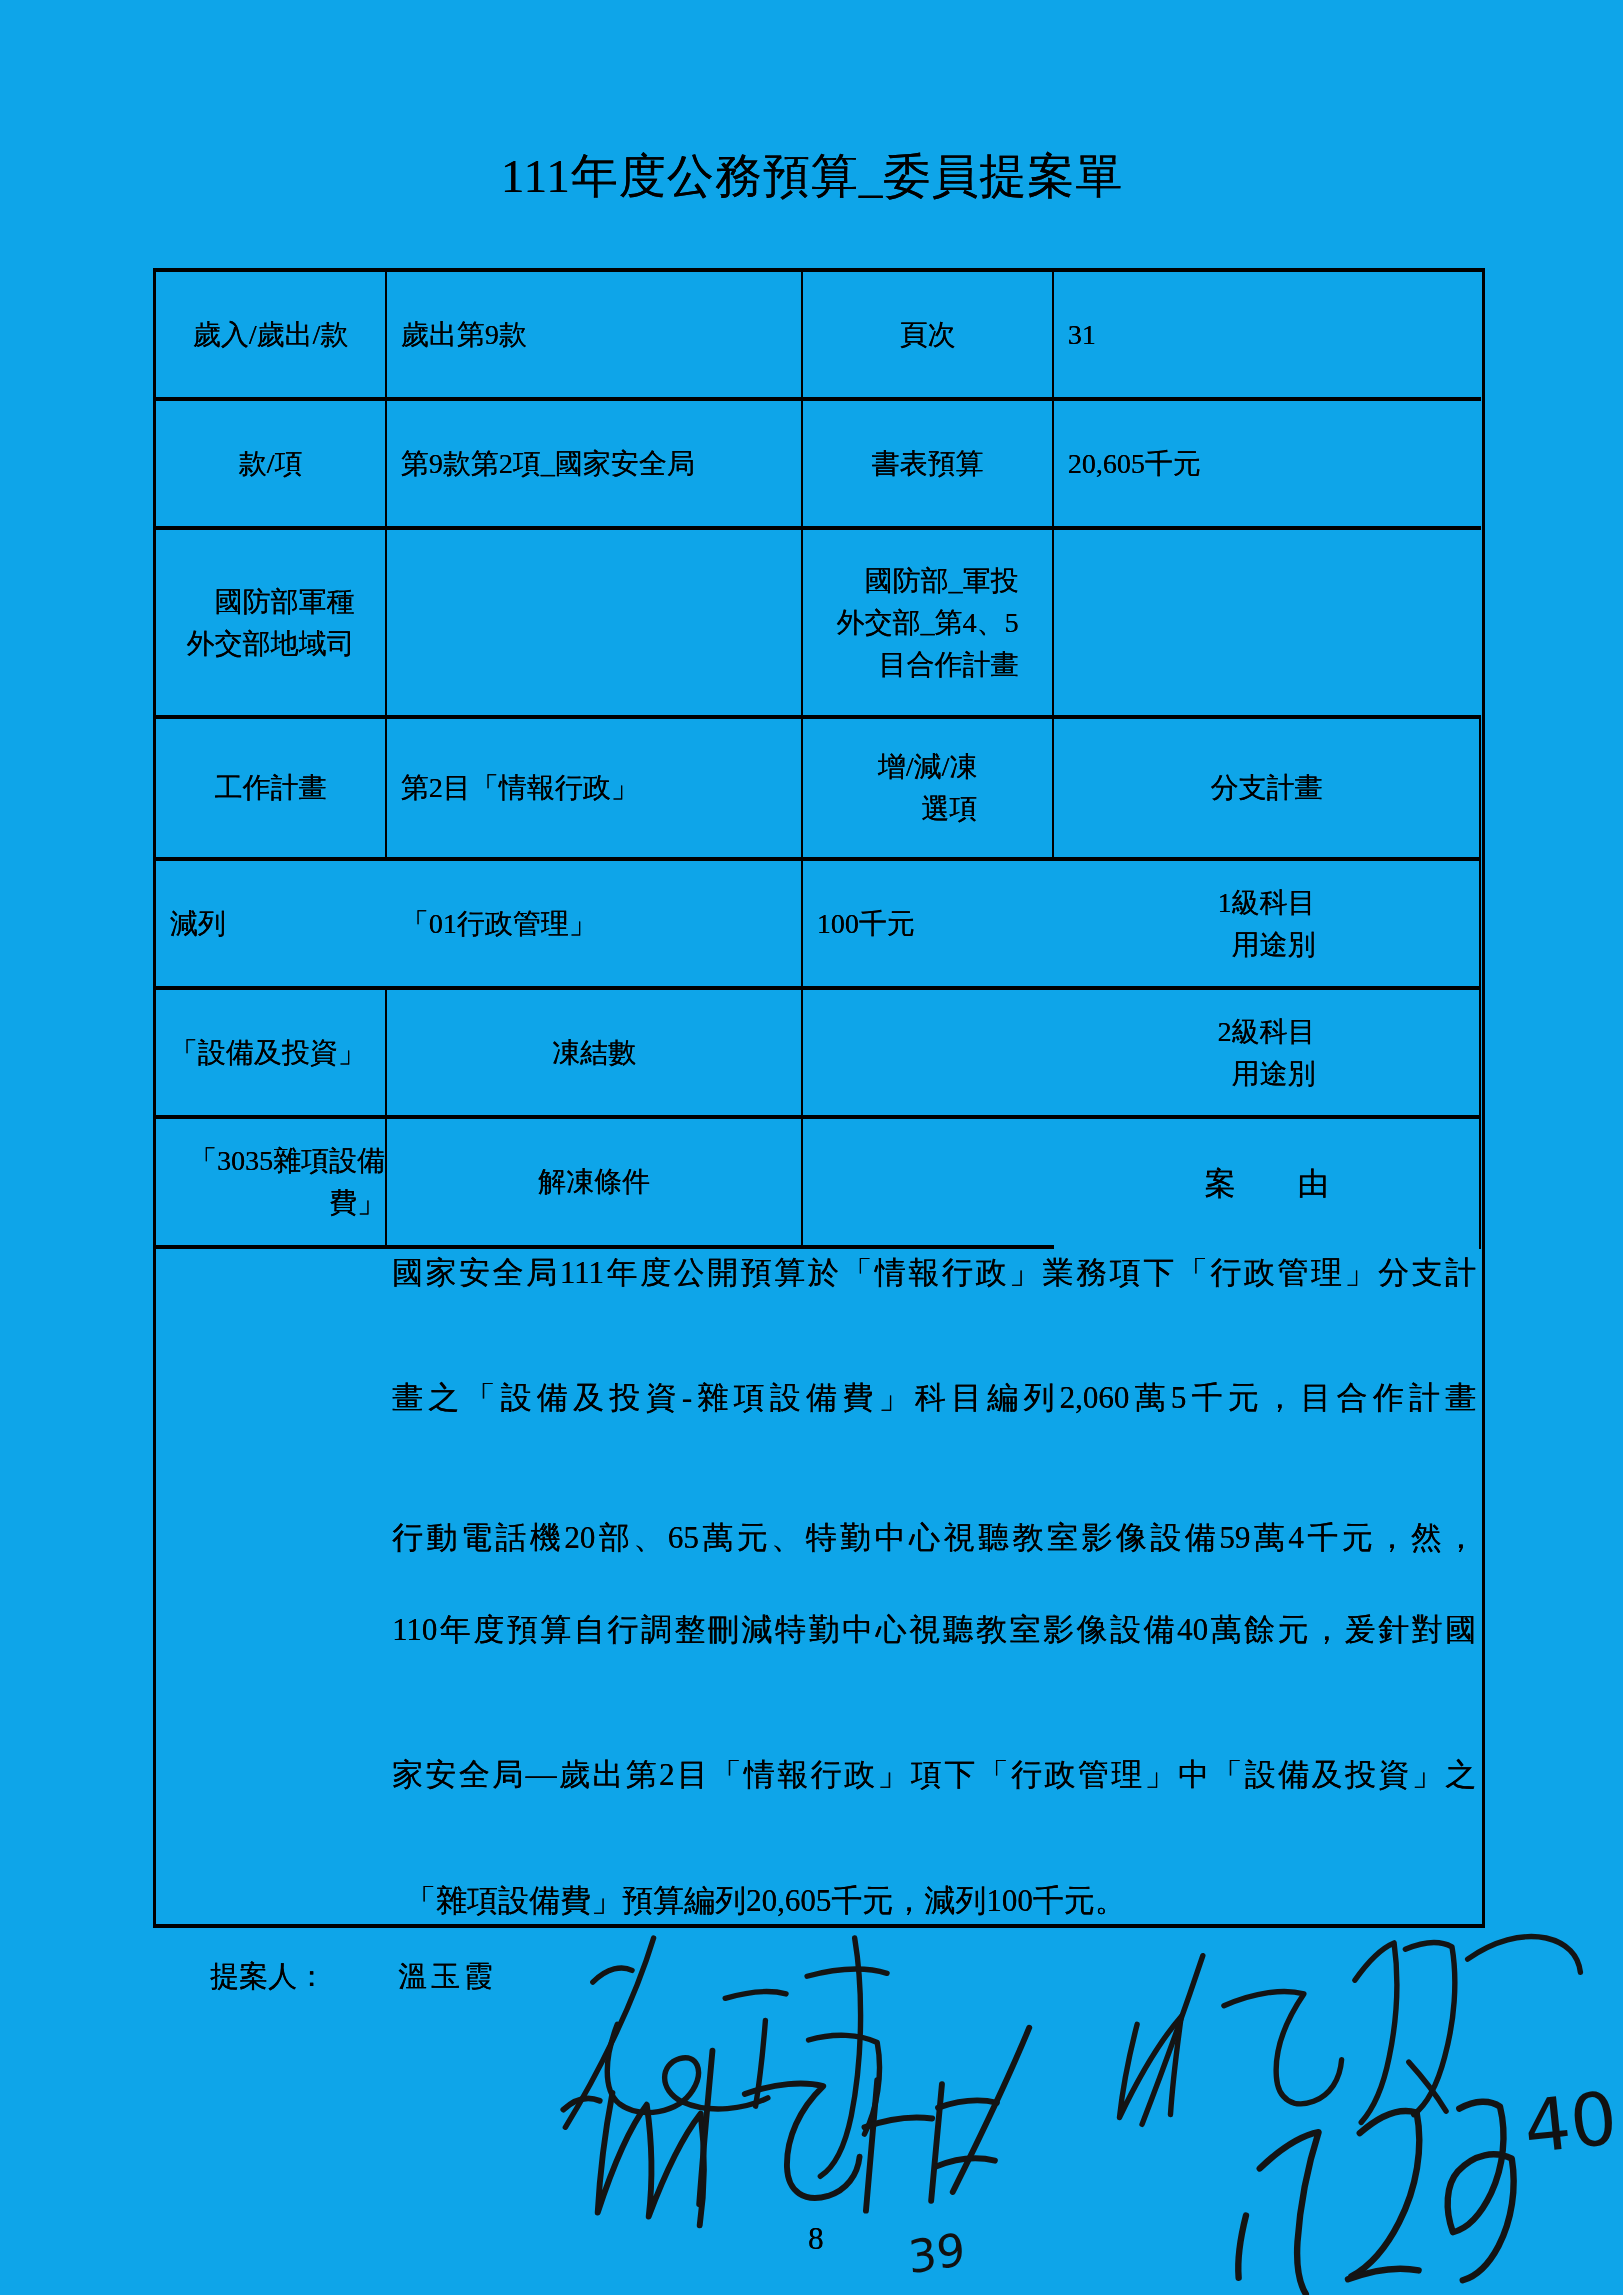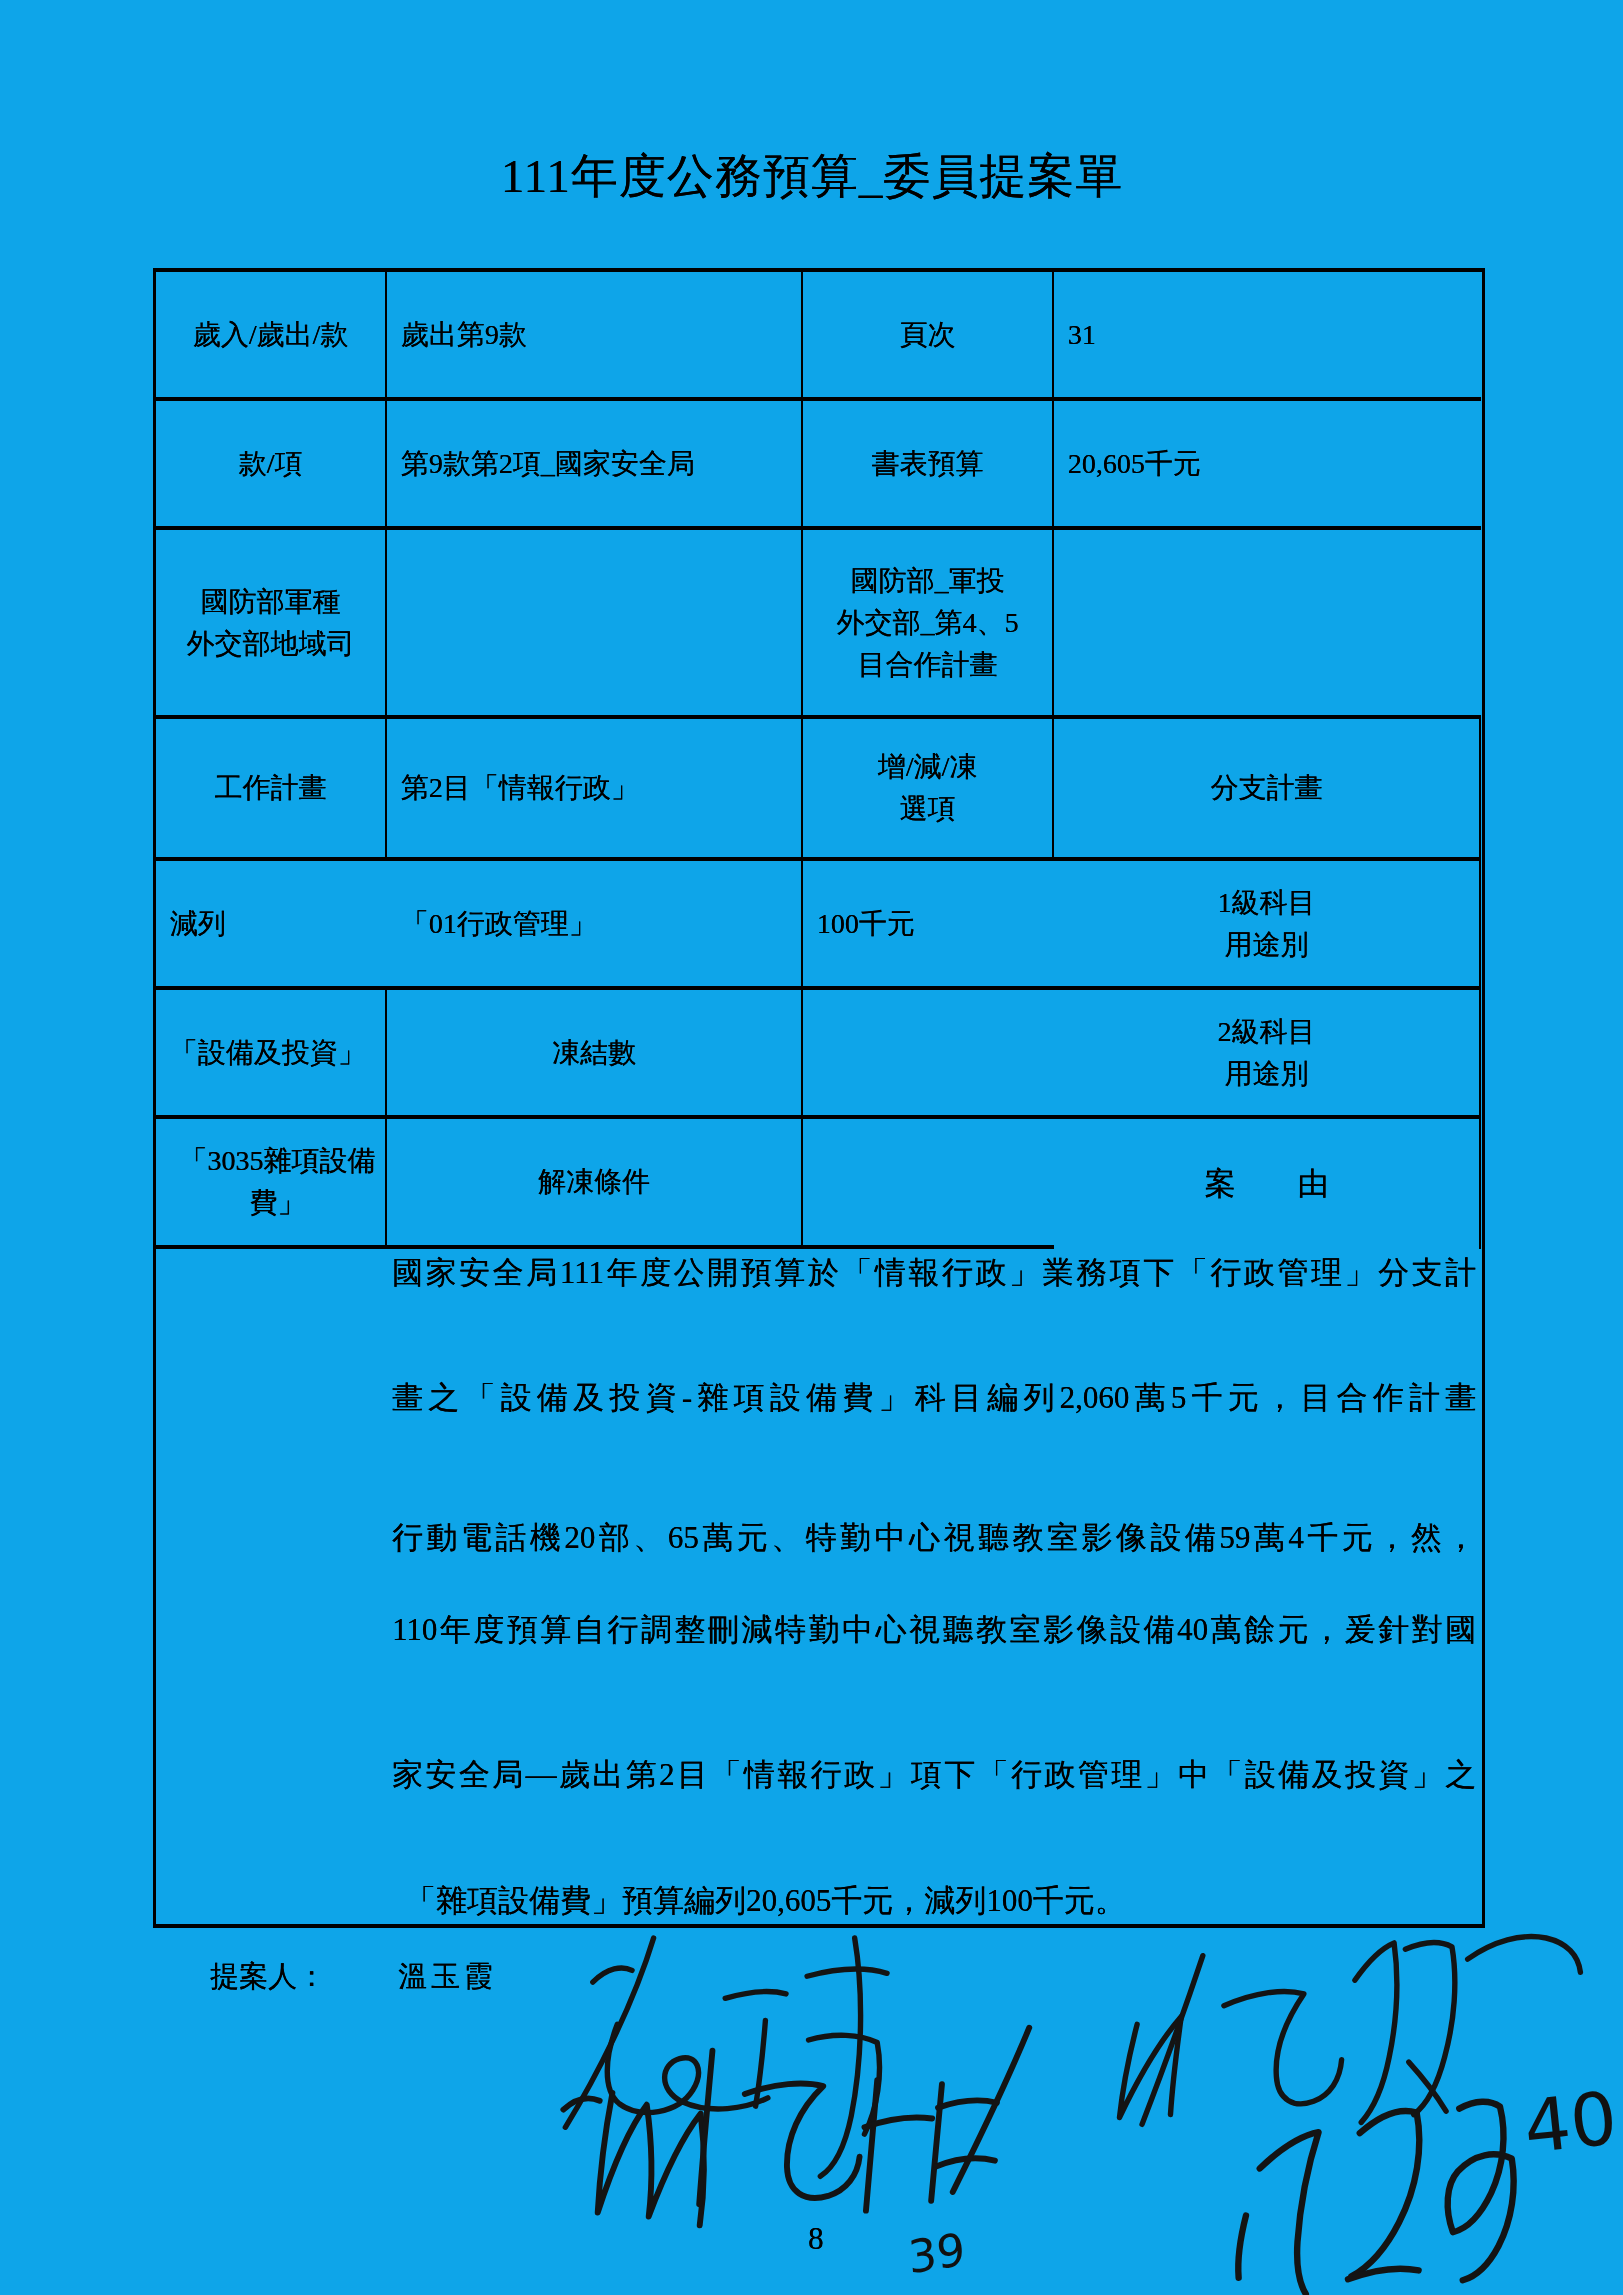--- a/index.html
+++ b/index.html
@@ -21,22 +21,22 @@
     grid-template-columns:231px 416px 251px 427px;
     grid-template-rows:129px 129px 189px 142px 129px 129px 130px 674px;
   }
   .cell{
     box-sizing:border-box;border-right:2.5px solid #000;border-bottom:4.9px solid #000;
     display:flex;align-items:center;font-size:28px;line-height:1.5;
     white-space:pre-line;overflow:hidden;
   }
   .cell.c4{border-right:none;}
   .cell.r8{border-bottom:none;}
-  .lbl{justify-content:center;text-align:center;padding:0 14px;}
-  .val{justify-content:flex-start;text-align:center;padding-left:13.7px;}
+  .lbl{justify-content:center;text-align:right;padding:0 14px;}
+  .val{justify-content:flex-start;text-align:right;padding-left:13.7px;}
   .case-lbl{font-size:31px;}
   .case-cell{
     position:relative;display:block;padding:8px;border-right:none;
   }
   .case-line{
     position:absolute;left:4.9px;right:4.9px;height:39px;
     font-size:31px;line-height:39px;white-space:nowrap;
     text-align:justify;
   }
   .case-line.just{text-align-last:justify;}

